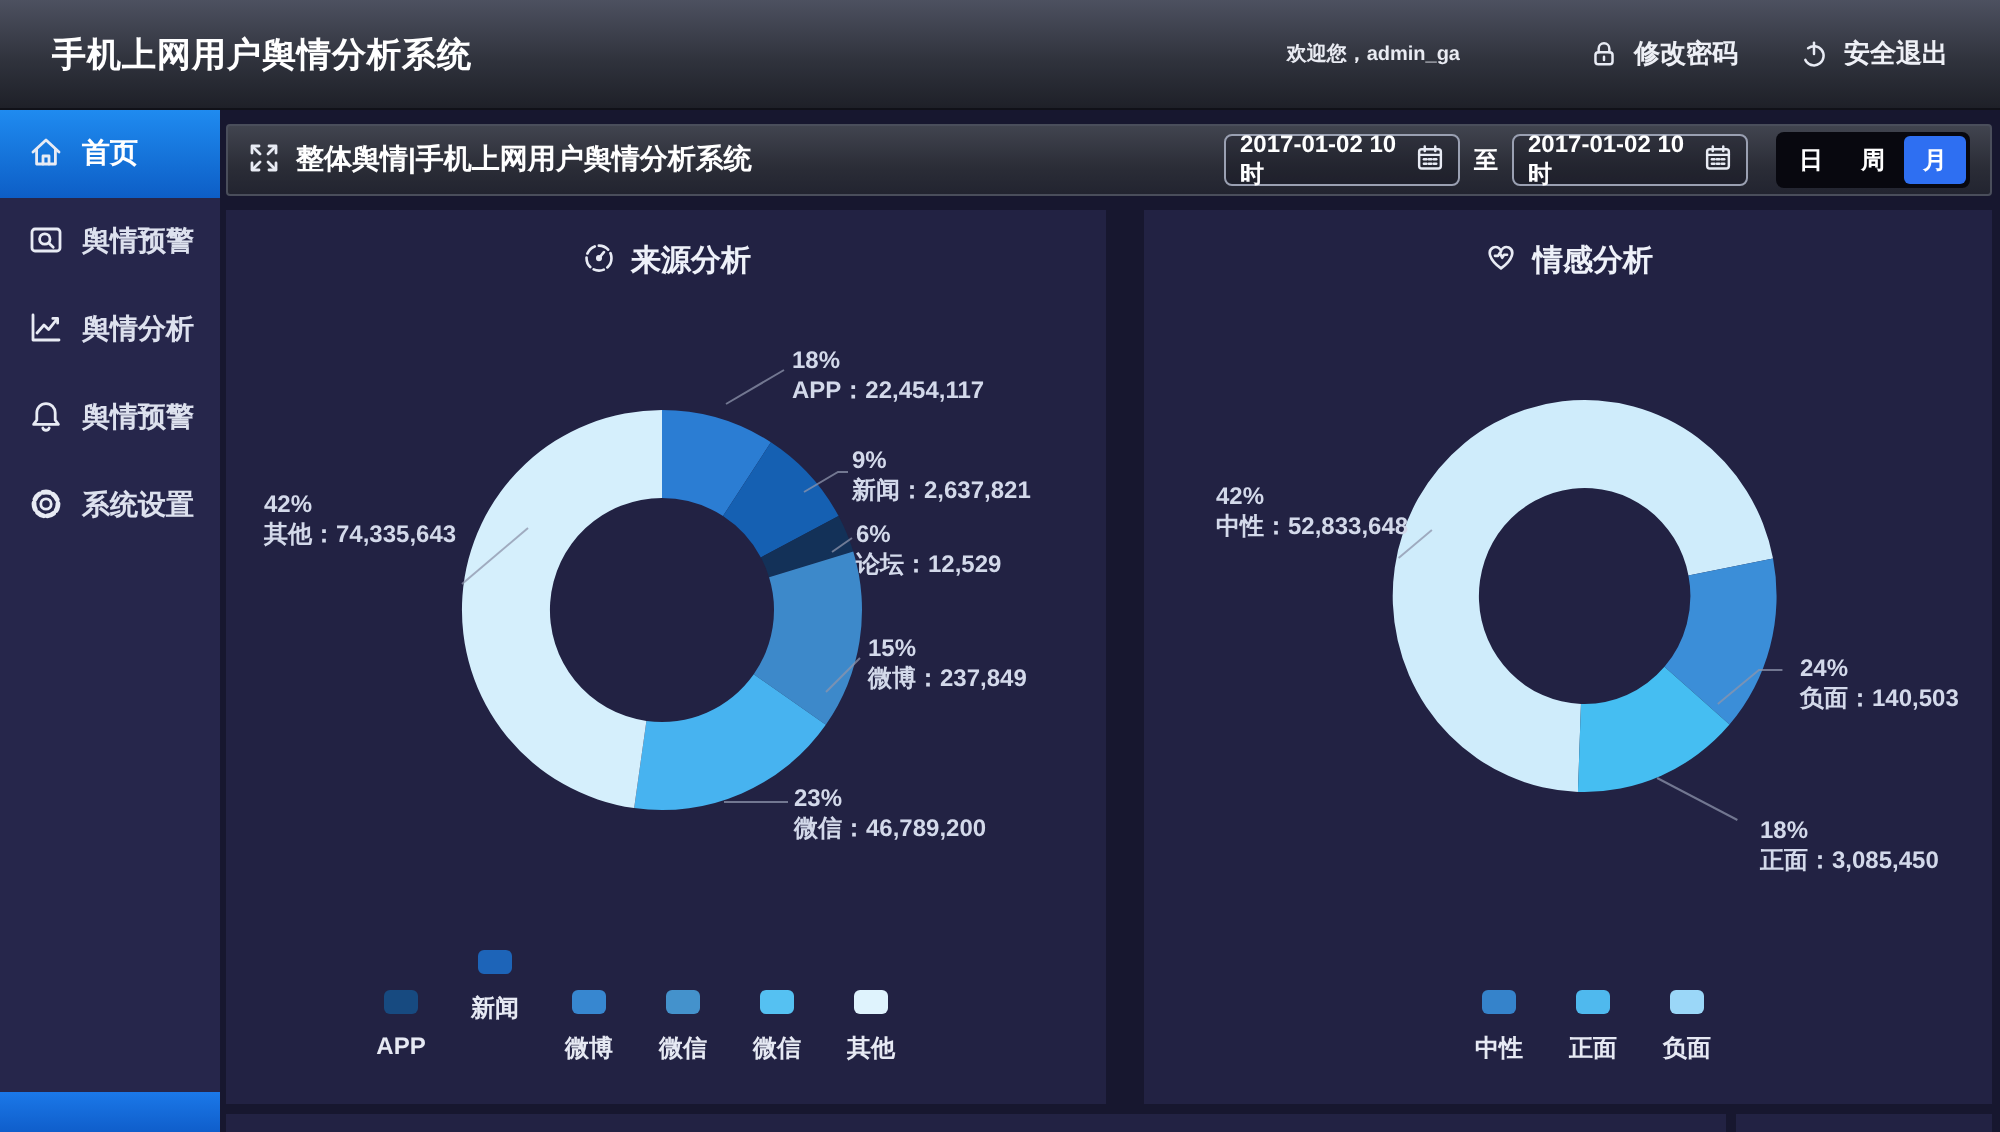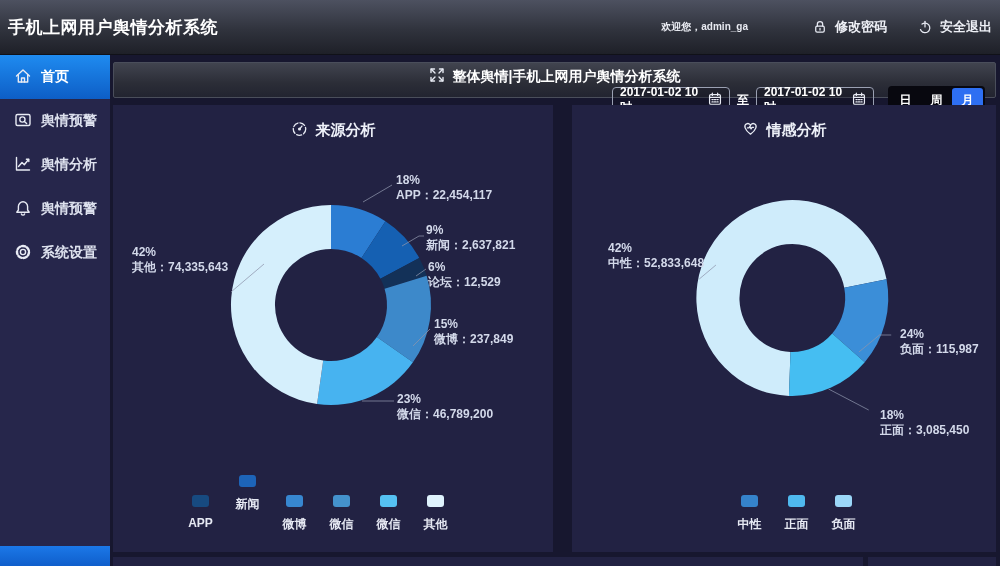--- a/index.html
+++ b/index.html
@@ -1,20 +1,20 @@
 <!DOCTYPE html>
 <html><head>
 <meta charset="utf-8">
 <style>
   * { margin:0; padding:0; box-sizing:border-box; }
   html,body { width:1000px; height:566px; overflow:hidden; background:#17172f;
               font-family:"Liberation Sans", sans-serif; }
 
   
-  .header { height:55px; display:flex; align-items:center; padding:0 8px;
+  .header { height:55px; display:flex; align-items:center; padding:0 26px;
             background:linear-gradient(180deg,#4d5160 0%,#30333d 55%,#1e2028 100%);
             border-bottom:1px solid #101118; }
   .header-title { color:#fff; font-size:17px; font-weight:700; letter-spacing:.5px; }
   .header-right { margin-left:auto; display:flex; align-items:center; }
   .welcome { color:#e9ebf2; font-size:10px; font-weight:700; margin-right:34px; }
   .hbtn { display:flex; align-items:center; gap:7px; color:#eef0f6; font-size:13px;
           font-weight:700; cursor:pointer; margin-left:30px; }
   .hbtn svg { display:block; }
 
   
@@ -23,23 +23,23 @@
   
   .sidebar { width:110px; background:#26264b; display:flex; flex-direction:column; flex-shrink:0; }
   .side-item { height:44px; display:flex; align-items:center; gap:9px; padding-left:14px;
                color:#dde1ee; font-size:14px; font-weight:700; cursor:pointer; }
   .side-item.active { background:linear-gradient(180deg,#1f8bf0 0%,#0d5ec6 100%); color:#fff; }
   .side-item svg { flex-shrink:0; }
   .sidebar-foot { margin-top:auto; height:20px; background:linear-gradient(180deg,#1b78e8,#0f5ecb); }
 
   
   .main { flex:1; padding:7px 4px 0 3px; display:flex; flex-direction:column; }
-  .toolbar { height:36px; display:flex; align-items:center; padding:4px 10px;
+  .toolbar { height:36px; display:flex; align-items:center; padding:14px 10px;
              background:linear-gradient(180deg,#41444f 0%,#2b2d37 60%,#222430 100%);
-             border:1px solid #4a4e5b; border-radius:2px;flex-direction:column; }
+             border:1px solid #4a4e5b; border-radius:2px; }
   .tb-title { display:flex; align-items:center; gap:8px; color:#fff;
               font-size:14px; font-weight:700; }
   .tb-right { margin-left:auto; display:flex; align-items:center; }
   .date-box { width:118px; height:26px; border:1px solid #9aa0b2; border-radius:4px;
               display:flex; align-items:center; justify-content:space-between;
               padding:0 7px; color:#fff; font-size:12px; font-weight:700;
               background:rgba(10,12,22,.25); cursor:pointer; }
   .to-label { color:#fff; font-size:12px; font-weight:700; margin:0 7px; }
   .seg { margin-left:14px; background:#08080f; border-radius:4px; padding:2px;
          display:flex; }
@@ -333,21 +333,21 @@
             <polyline points="130,174 147,160" fill="none" stroke="#8d94ab" stroke-width="1" opacity="0.75"></polyline>
             <polyline points="293,247 314,230 326,230" fill="none" stroke="#8d94ab" stroke-width="1" opacity="0.75"></polyline>
             <polyline points="262,284 303,305" fill="none" stroke="#8d94ab" stroke-width="1" opacity="0.75"></polyline>
           </svg>
           <div class="chart-label" style="left: 36px; top: 136px;">
             <div>42%</div>
             <div>中性：52,833,648</div>
           </div>
           <div class="chart-label" style="left: 328px; top: 222px;">
             <div>24%</div>
-            <div>负面：115,987</div>
+            <div>负面：140,503</div>
           </div>
           <div class="chart-label" style="left: 308px; top: 303px;">
             <div>18%</div>
             <div>正面：3,085,450</div>
           </div>
           <div class="legend-item" style="left: 157px; top: 390px;">
             <div class="legend-swatch" style="background: rgb(53, 131, 203);"></div>
             <div class="legend-label">中性</div>
           </div>
           <div class="legend-item" style="left: 204px; top: 390px;">

